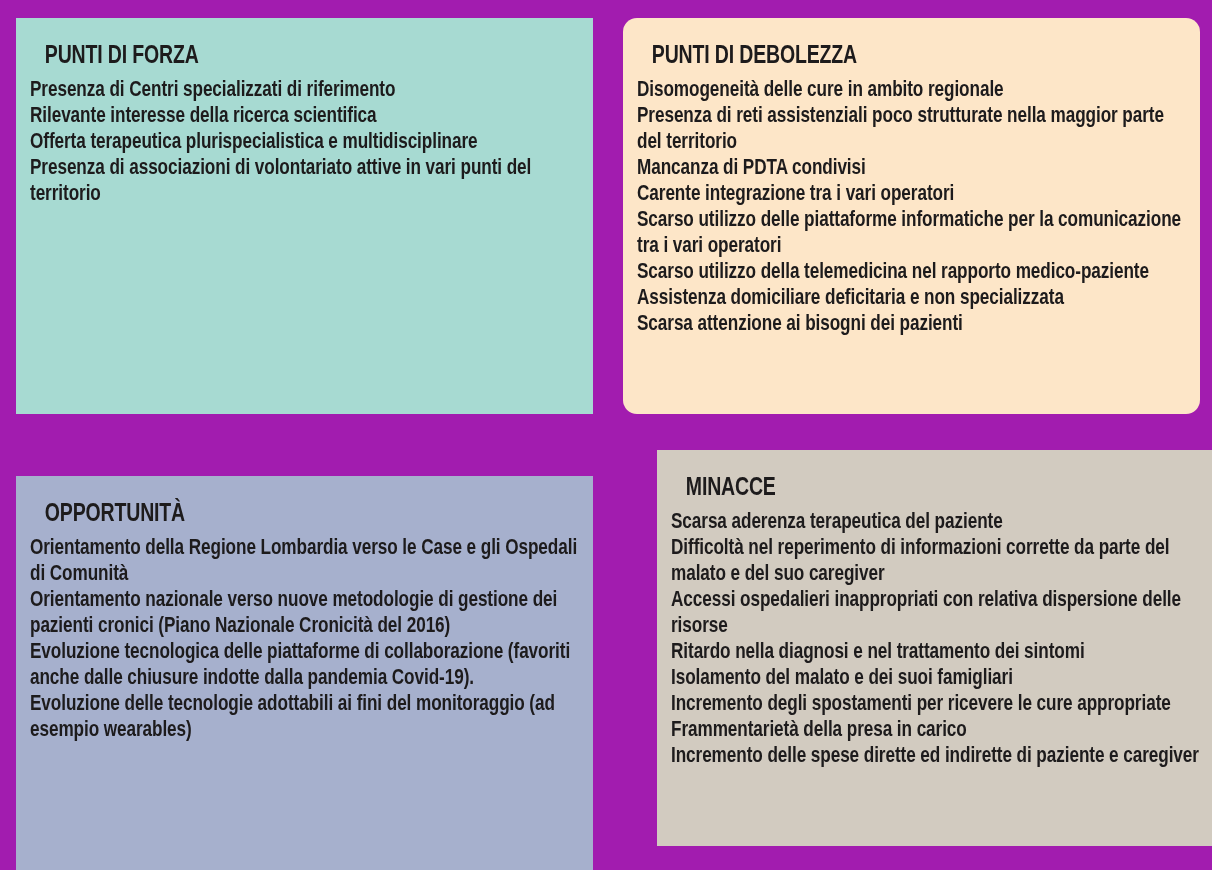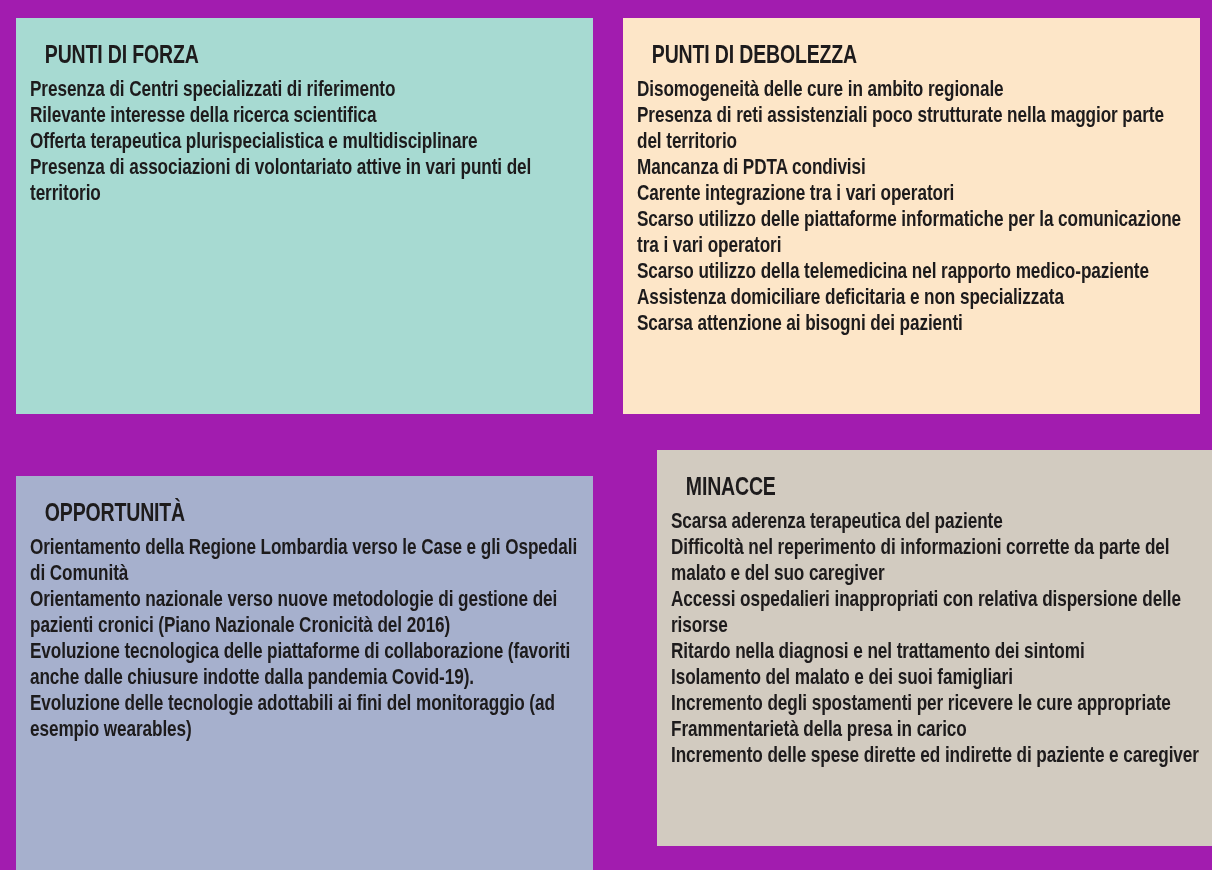--- a/index.html
+++ b/index.html
@@ -16,21 +16,21 @@
     background: #a21caf;
     overflow: hidden;
     text-decoration: underline;
   }
   .quadrant {
     position: absolute;
     width: 577px;
     height: 396px;
   }
   .q-strengths     { left: 16px;  top: 18px;  }
-  .q-weaknesses    { left: 623px; top: 18px;  }
+  .q-weaknesses    { left: 623px; top: 18px; border-radius: 14px;  }
   .q-opportunities { left: 16px;  top: 476px; }
   .q-threats       { left: 657px; top: 450px; }
 
   
   .content {
     position: absolute;
     left: 14px;
     top: 22px;
     width: 704px;              
     transform: scaleX(0.78);   

